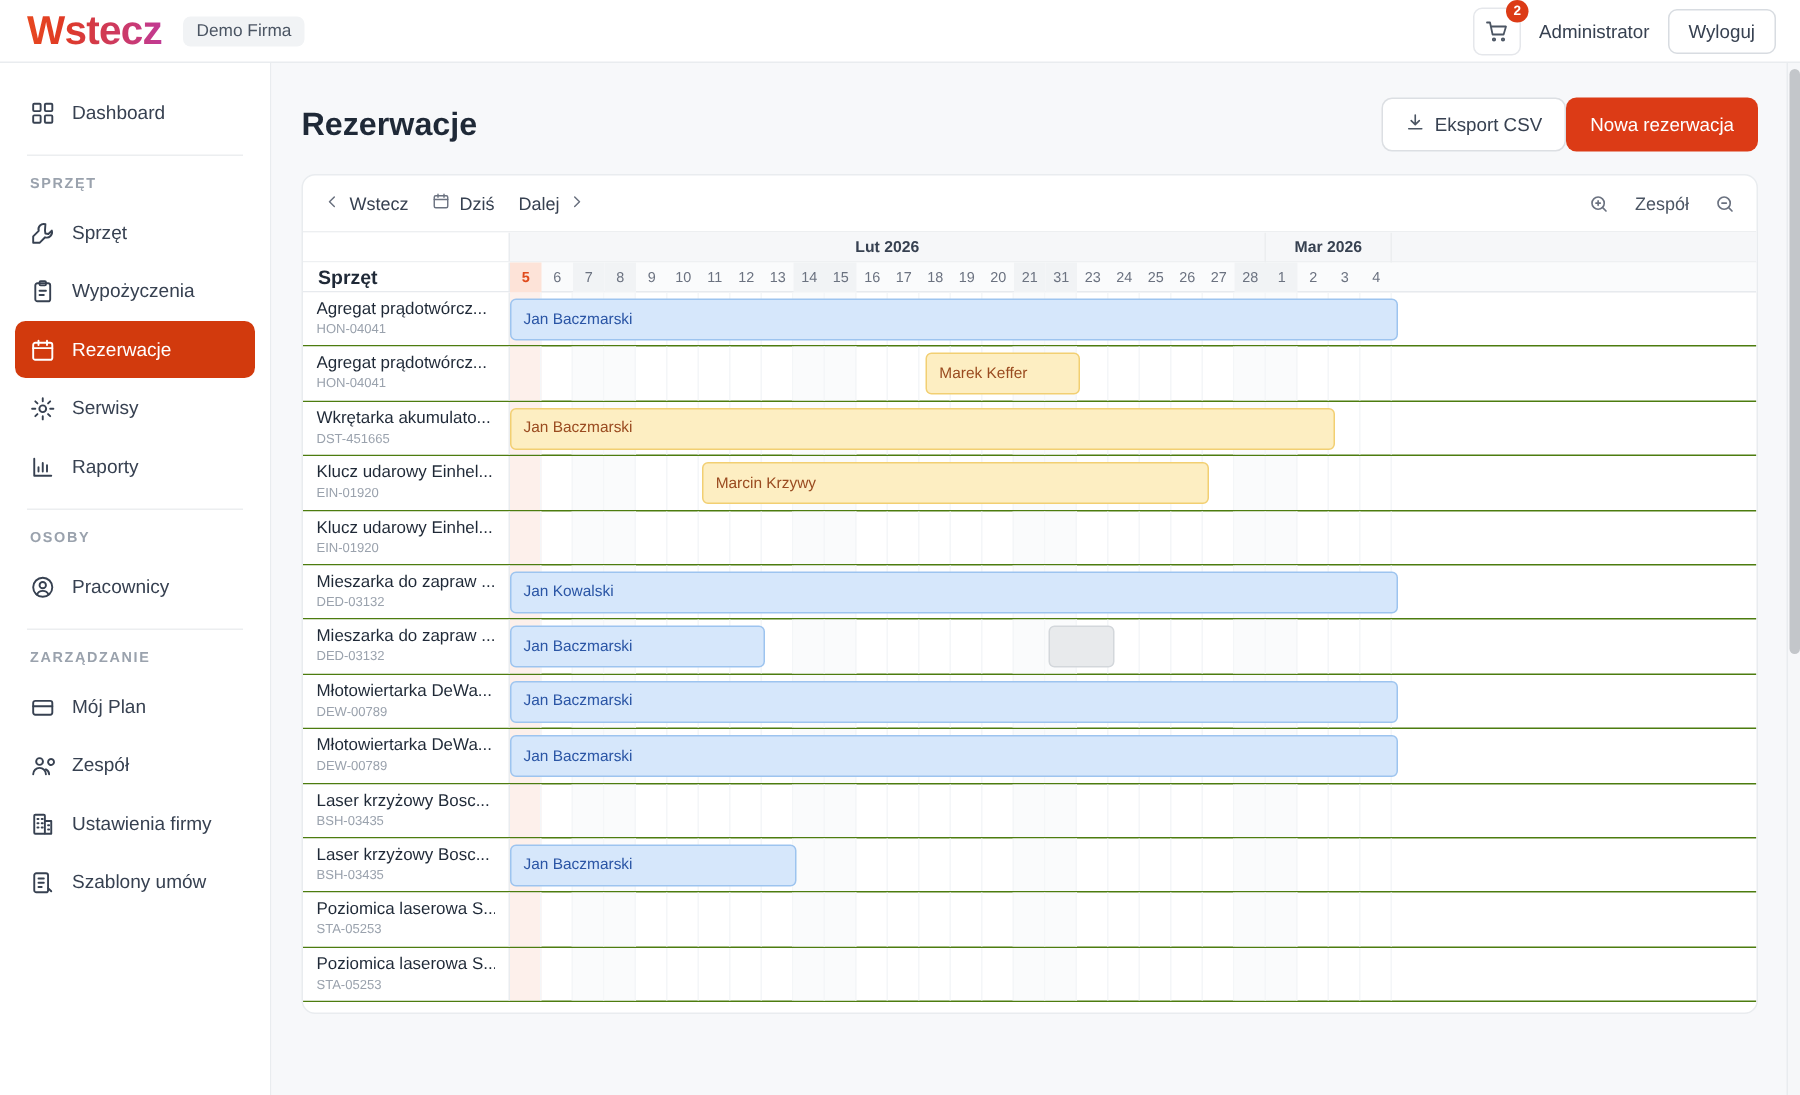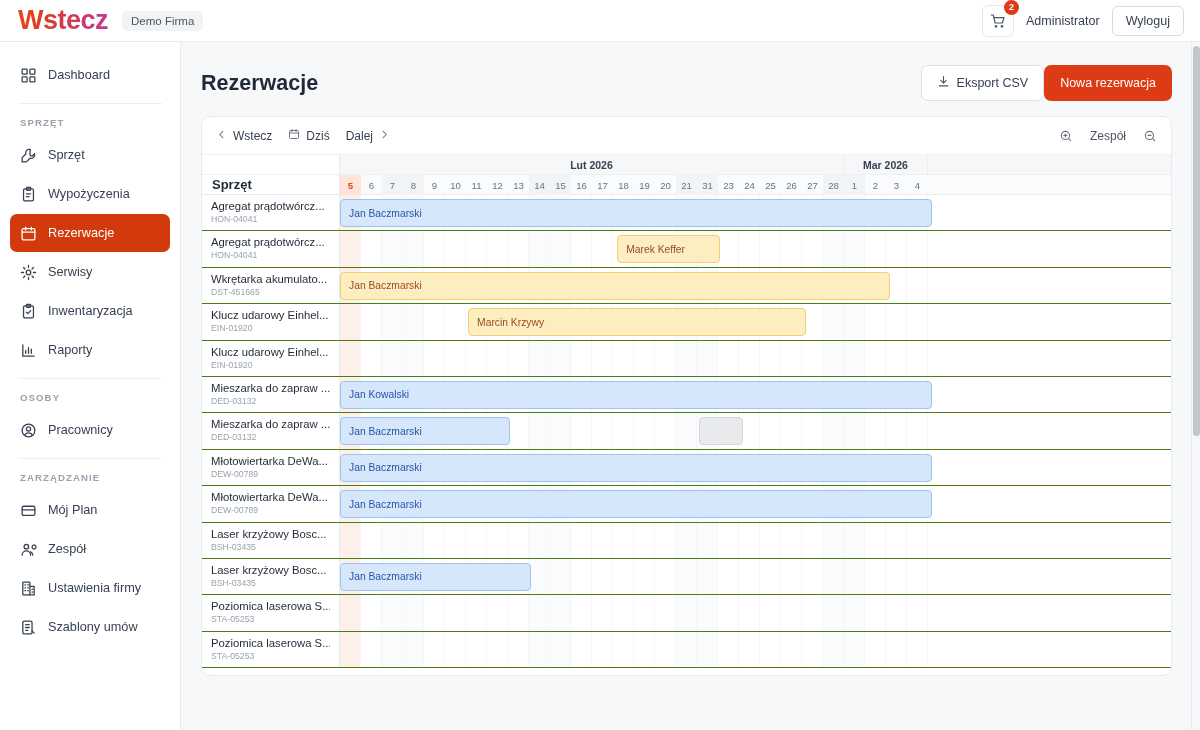--- a/index.html
+++ b/index.html
@@ -244,30 +244,20 @@
       <span>Rezerwacje</span>
     </div>
     <div class="nav-item">
       <span class="ico">
         <svg viewBox="0 0 24 24" width="17" height="17" fill="none" stroke="currentColor" stroke-width="1.8" stroke-linecap="round" stroke-linejoin="round">
           <circle cx="12" cy="12" r="3.2"></circle>
           <path d="M12 2v3M12 19v3M2 12h3M19 12h3M5 5l2 2M17 17l2 2M19 5l-2 2M7 17l-2 2"></path>
         </svg>
       </span>
       <span>Serwisy</span>
-    </div>
-    <div class="nav-item">
-      <span class="ico">
-        <svg viewBox="0 0 24 24" width="17" height="17" fill="none" stroke="currentColor" stroke-width="1.8" stroke-linecap="round" stroke-linejoin="round">
-          <rect x="5" y="4" width="14" height="17" rx="2"></rect>
-          <rect x="9" y="2" width="6" height="4" rx="1"></rect>
-          <path d="M9 13l2 2 4-4"></path>
-        </svg>
-      </span>
-      <span>Inwentaryzacja</span>
     </div>
     <div class="nav-item">
       <span class="ico">
         <svg viewBox="0 0 24 24" width="17" height="17" fill="none" stroke="currentColor" stroke-width="1.8" stroke-linecap="round" stroke-linejoin="round">
           <path d="M4 4v16h16"></path>
           <path d="M8 16v-4M12 16v-8M16 16v-6"></path>
         </svg>
       </span>
       <span>Raporty</span>
     </div>

